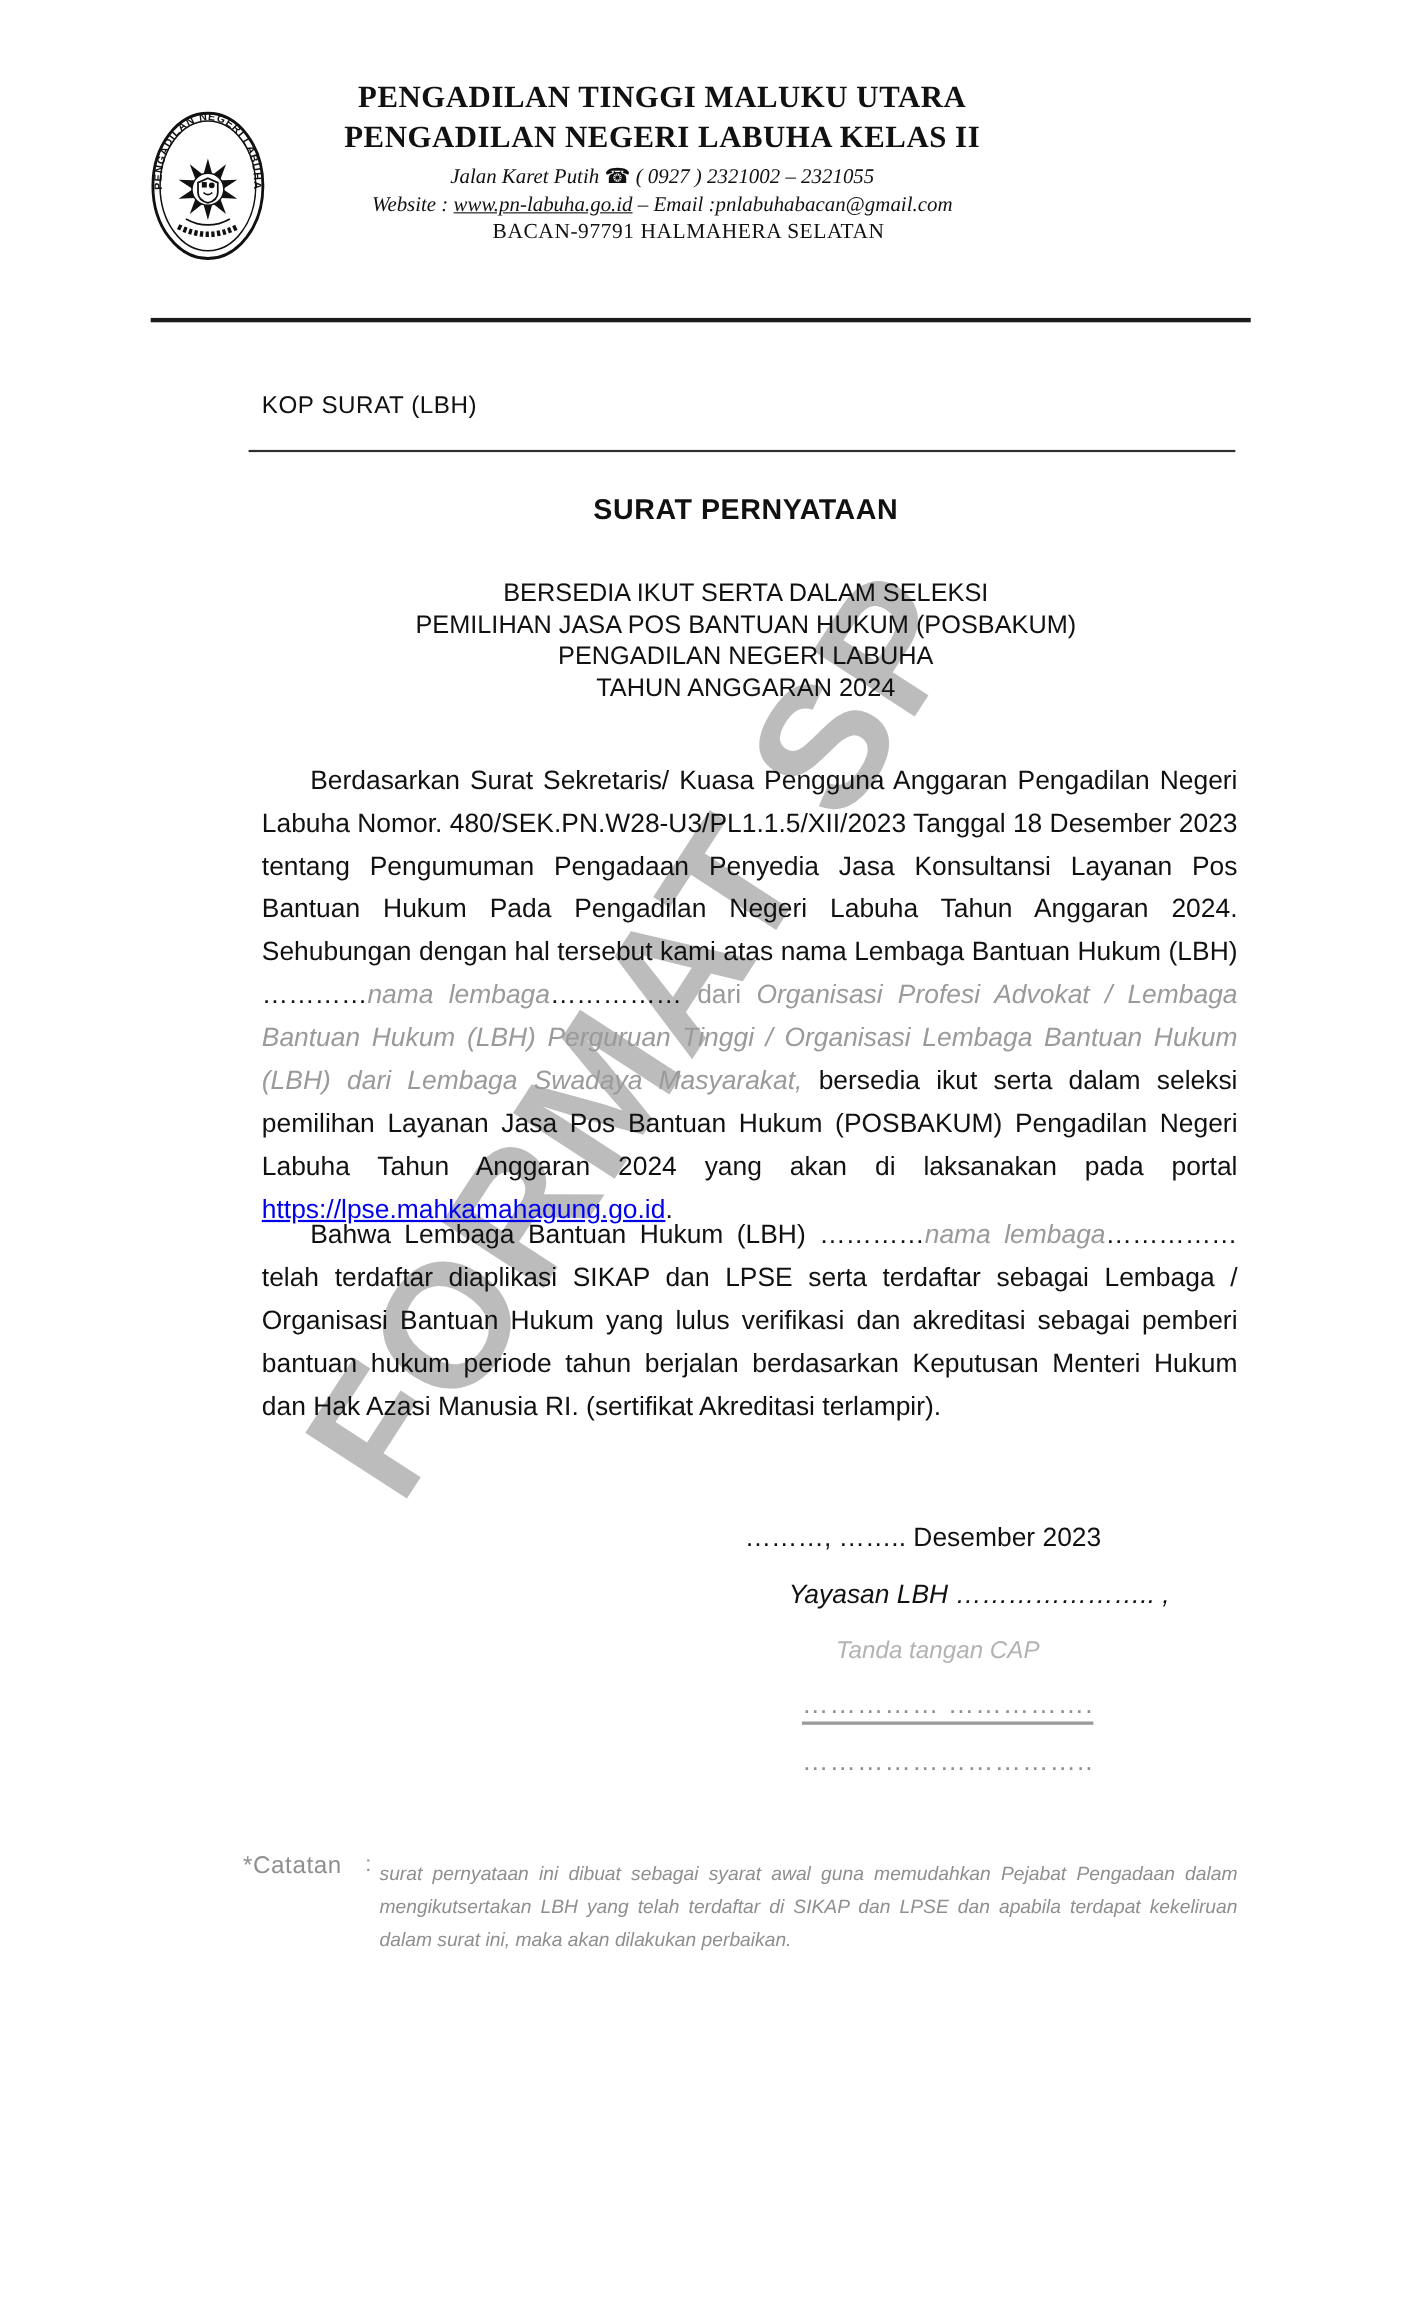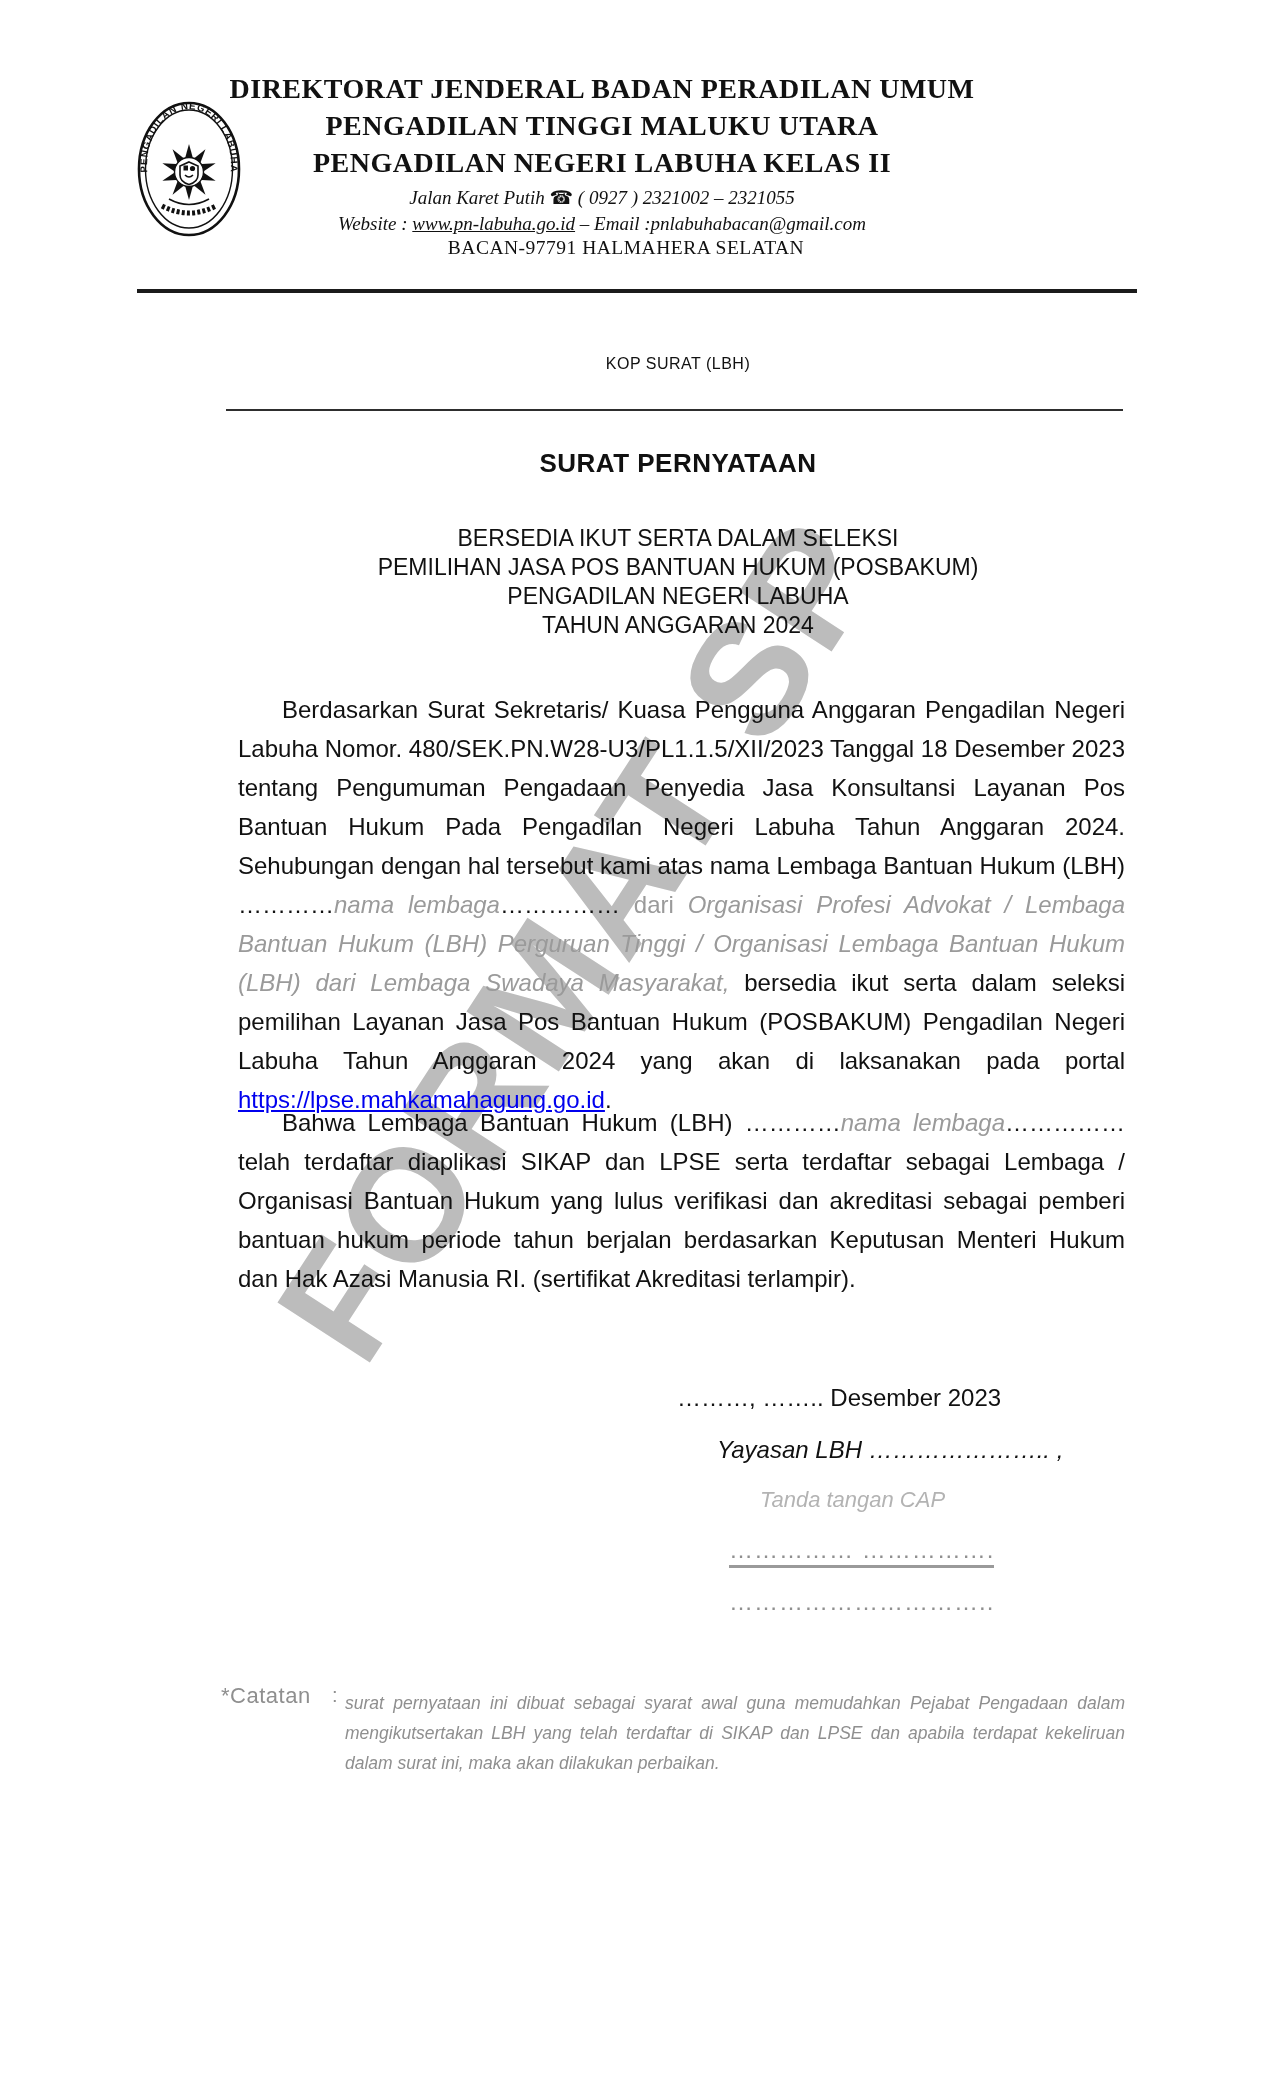--- a/index.html
+++ b/index.html
@@ -16,21 +16,21 @@
   .header-text{left:0;top:70px;width:1204px;text-align:center;}
   .org-line{font-family:"Liberation Serif",serif;font-weight:bold;font-size:28px;
             line-height:37px;letter-spacing:0.5px;white-space:nowrap;}
   .street-line{font-family:"Liberation Serif",serif;font-style:italic;font-size:19px;
                line-height:27px;margin-top:3px;}
   .web-line{font-family:"Liberation Serif",serif;font-style:italic;font-size:19px;line-height:25px;}
   .city-line{font-family:"Liberation Serif",serif;font-size:19.5px;line-height:23px;letter-spacing:0.5px;margin-left:48px;}
   .weblink{color:inherit;text-decoration:underline;cursor:pointer;}
   .header-rule{left:137px;top:289px;width:1000px;height:4px;background:#1b1b1b;}
   
-  .kop{left:238px;top:355px;width:880px;text-align:center;font-size:16px;letter-spacing:0.5px;}
+  .kop{left:238px;top:355px;width:880px;text-align:left;font-size:22px;letter-spacing:0.5px;}
   .kop-divider{left:226px;top:409px;width:897px;height:2px;background:#2e2e2e;}
   
   .stmt-title{left:238px;top:448px;width:880px;text-align:center;
               font-size:26px;font-weight:bold;letter-spacing:0.5px;}
   .stmt-sub{left:238px;top:524px;width:880px;text-align:center;font-size:23px;line-height:29px;}
   
   .body-par{left:238px;width:887px;font-size:24px;line-height:39px;text-align:justify;}
   .p1{top:666px;text-indent:44px;}
   .p2{top:1079px;text-indent:44px;}
   .p3{top:1300px;text-indent:66px;text-align:left;}
@@ -81,21 +81,20 @@
       <path d="M 0,-10 L 9,-6 L 9,3 Q 9,10 0,12.5 Q -9,10 -9,3 L -9,-6 Z" fill="#fff" stroke="#111" stroke-width="1.6"></path>
       <rect x="-5.5" y="-6.5" width="4.5" height="5" fill="#111"></rect>
       <circle cx="3.5" cy="-3.5" r="2.6" fill="#111"></circle>
       <path d="M -4,3 Q 0,7 4,3" fill="none" stroke="#111" stroke-width="1.6"></path>
     </g>
     <path d="M 26,106 Q 53,120 80,106" fill="none" stroke="#111" stroke-width="5" stroke-dasharray="3 2.2"></path>
     <path d="M 33,99 Q 53,110 73,99" fill="none" stroke="#111" stroke-width="1.6"></path>
   </svg>
 
   <div class="abs header-text">
-    <div class="org-line">DIREKTORAT JENDERAL BADAN PERADILAN UMUM</div>
     <div class="org-line">PENGADILAN TINGGI MALUKU UTARA</div>
     <div class="org-line">PENGADILAN NEGERI LABUHA KELAS II</div>
     <div class="street-line"><span>Jalan  Karet Putih </span><span style="font-style:normal">☎</span><span> ( 0927 ) 2321002 – 2321055</span></div>
     <div class="web-line"><span>Website : </span><span class="weblink">www.pn-labuha.go.id</span><span> – Email :</span><span>pnlabuhabacan@gmail.com</span></div>
     <div class="city-line">BACAN-97791 HALMAHERA SELATAN</div>
   </div>
 
   <div class="abs header-rule"></div>
 
   <div class="abs kop">KOP SURAT (LBH)</div>

